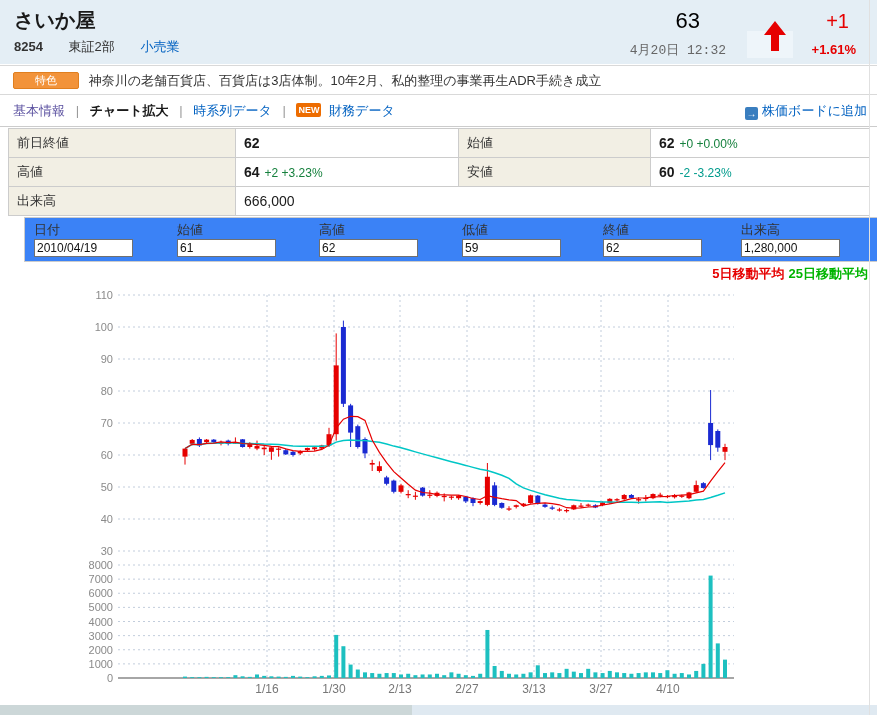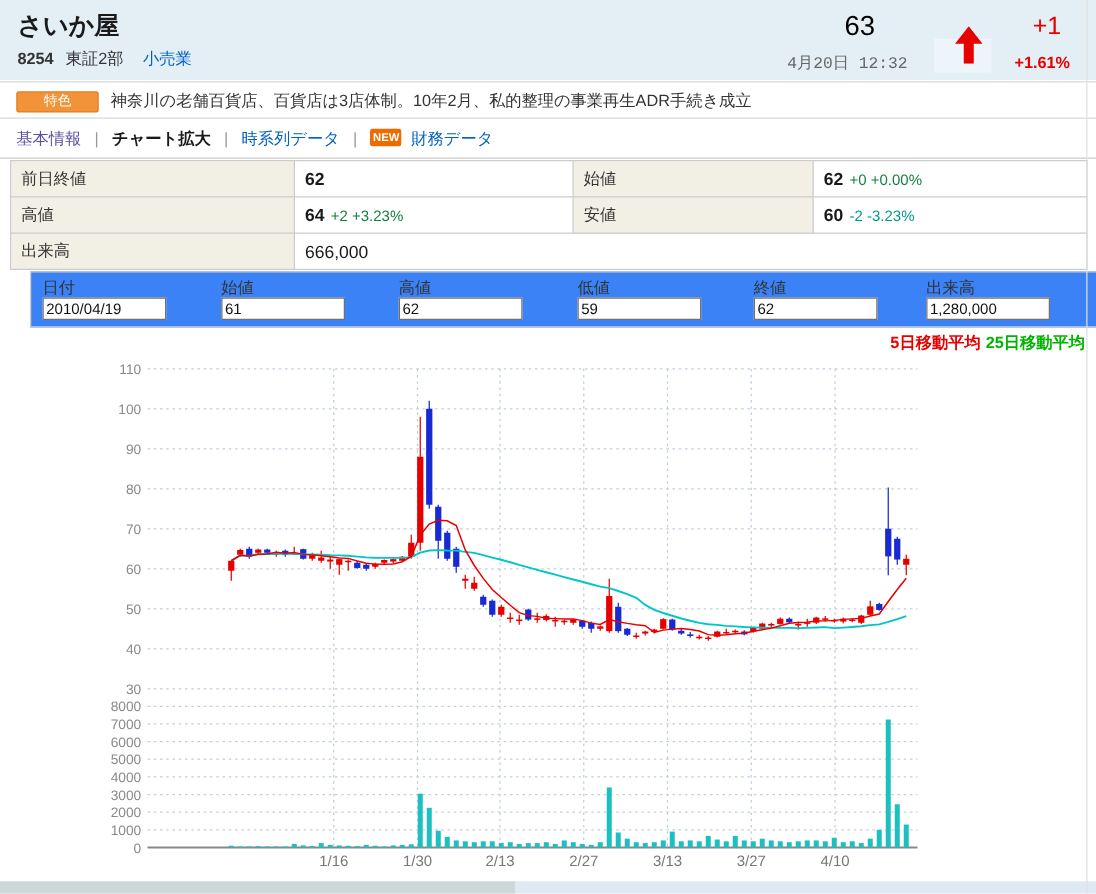--- a/index.html
+++ b/index.html
@@ -7,22 +7,22 @@
   body {
     font-family: "Liberation Sans", "DejaVu Sans", sans-serif;
     background:#ffffff; color:#333; position:relative; overflow:hidden;
   }
   .abs { position:absolute; }
 
   
   .header { top:0; left:0; width:877px; height:64px; background:#e4eef5; }
   .title { top:7px; left:14px; font-size:20px; font-weight:bold; color:#1a1a1a; }
   .subline { top:38px; left:14px; font-size:13px; color:#333; }
-  .subline b { margin-right:6px; }
-  .subline .mkt { margin-right:12px; }
+  .subline b { margin-right:22px; }
+  .subline .mkt { margin-right:22px; }
   a.link { color:#0061c1; text-decoration:none; cursor:pointer; }
   .price-now { top:8px; right:177px; font-size:22px; color:#000000; }
   .price-chg { top:10px; right:28px; font-size:20px; color:#e60000; }
   .price-date { top:41px; right:151px; font-size:13px; color:#666;font-family:Liberation Mono, monospace; }
   .price-pct { top:42px; right:21px; font-size:13px; font-weight:bold; color:#e60000; }
   .arrow-bg { top:31px; left:747px; width:46px; height:27px; background:#eef5fa; }
   .up-arrow { top:21px; left:763px; width:24px; height:30px; }
 
   
   .feature-row { top:65px; left:0; width:877px; height:30px; background:#fff;
@@ -100,20 +100,23 @@
 
 <div class="abs nav-row">
   <a class="nav-visited" href="#">基本情報</a>
   <span class="sep">|</span>
   <span class="nav-current">チャート拡大</span>
   <span class="sep">|</span>
   <a class="link" href="#">時系列データ</a>
   <span class="sep">|</span>
   <span class="badge-new">NEW</span>
   <a class="link" href="#">財務データ</a>
+  <span class="add-board">
+    <span class="board-icon">→</span><a class="link" href="#">株価ボードに追加</a>
+  </span>
 </div>
 
 <table class="abs quote-table">
   <colgroup>
       <col style="width:227px">
       <col style="width:223px">
       <col style="width:192px">
       <col style="width:219px">
     </colgroup>
   <tbody id="quote-tbody">

